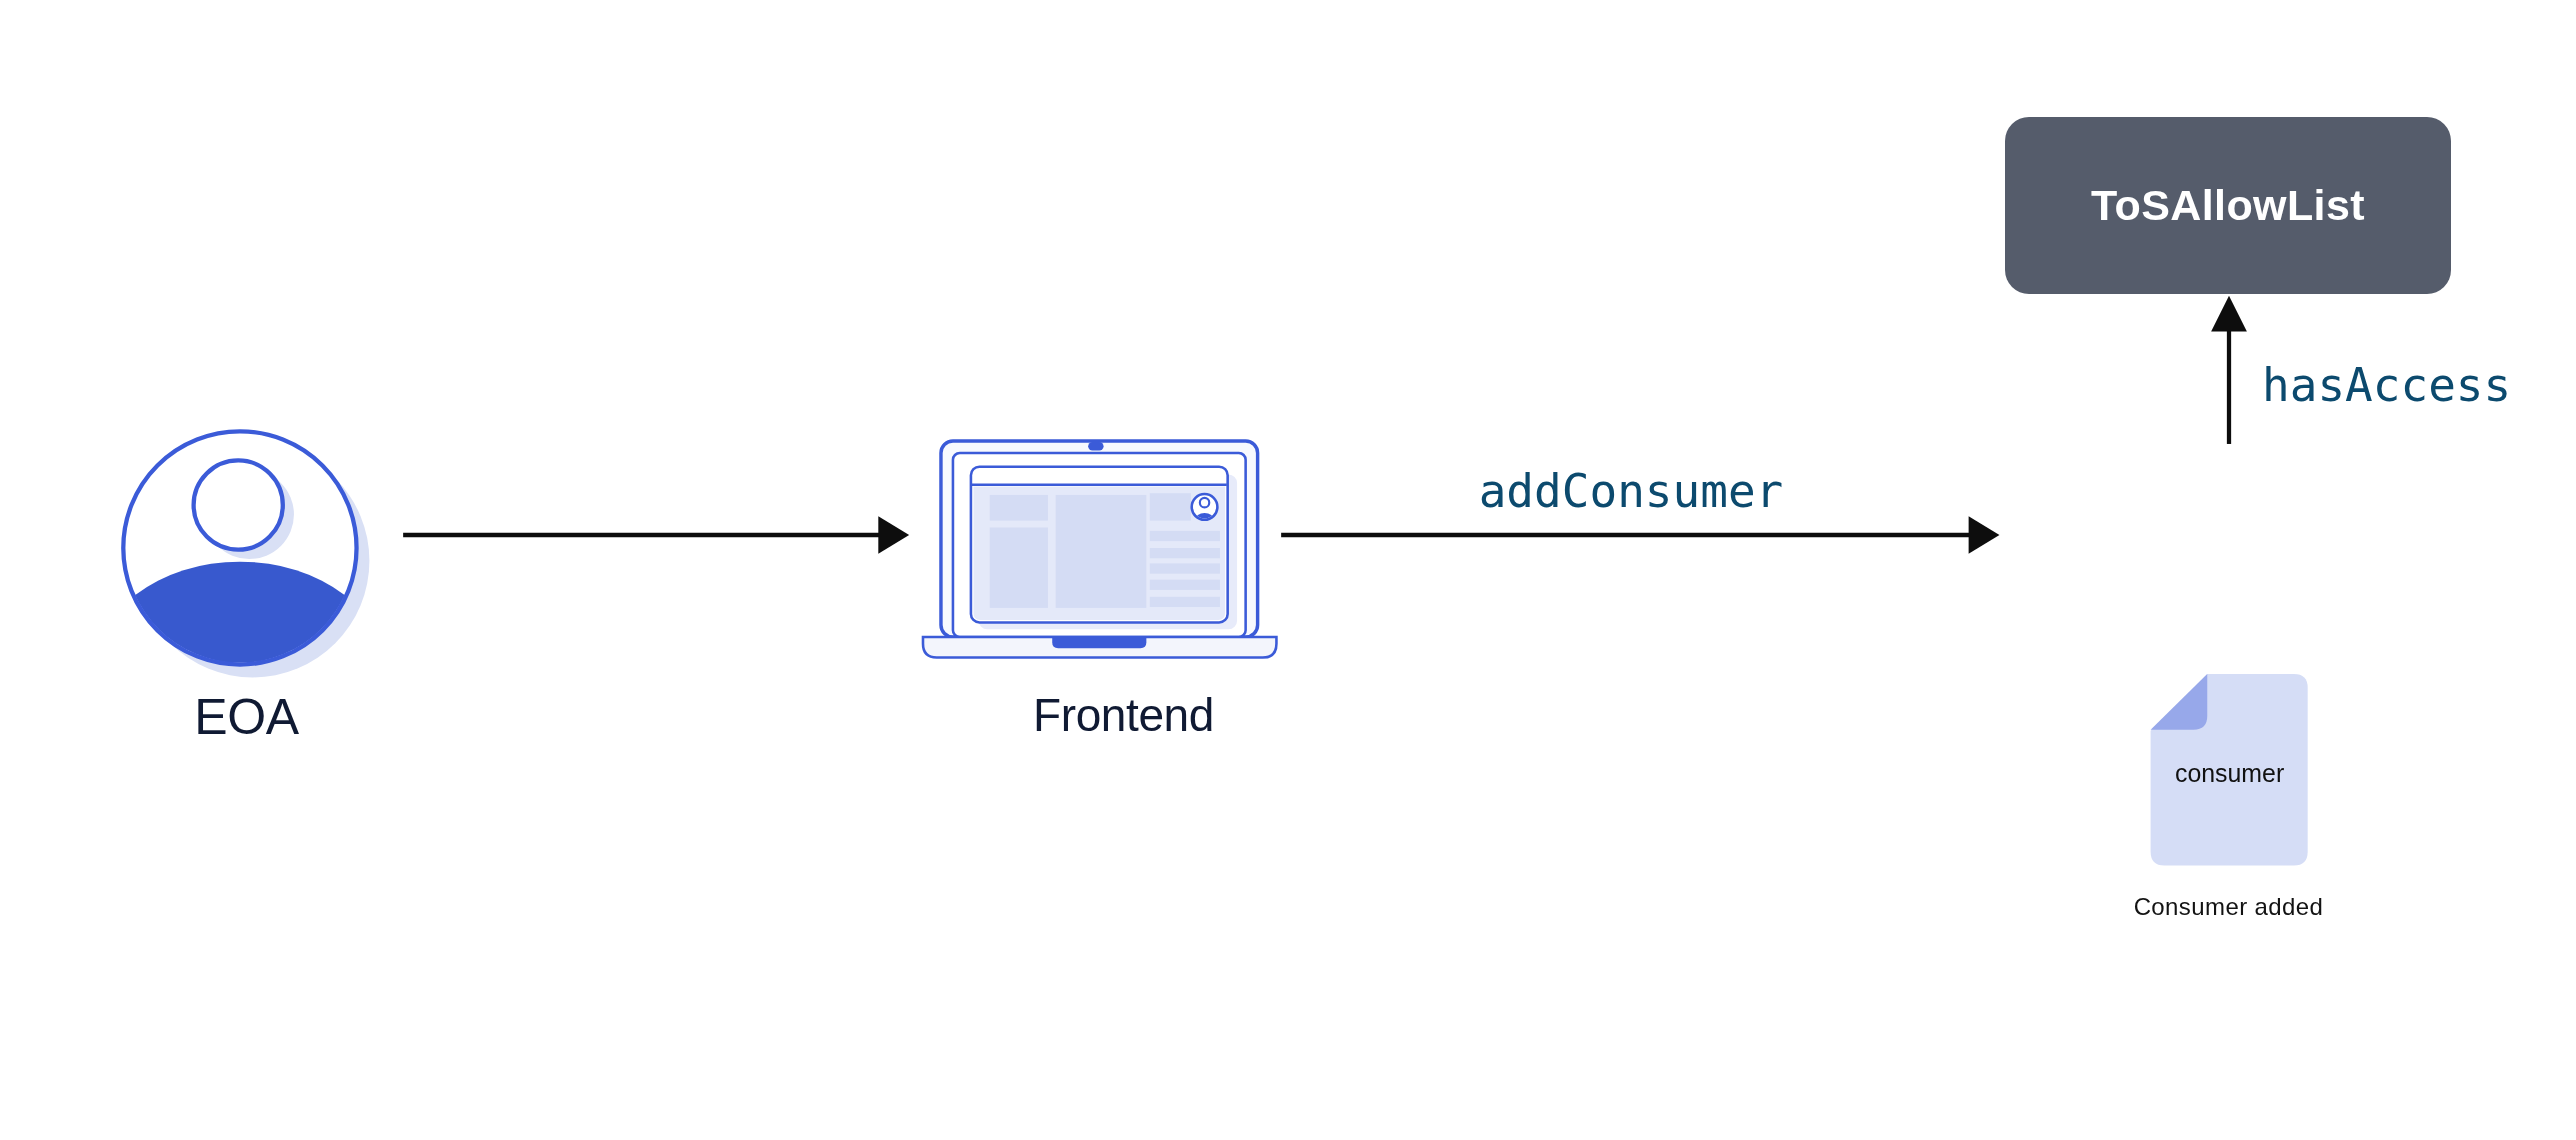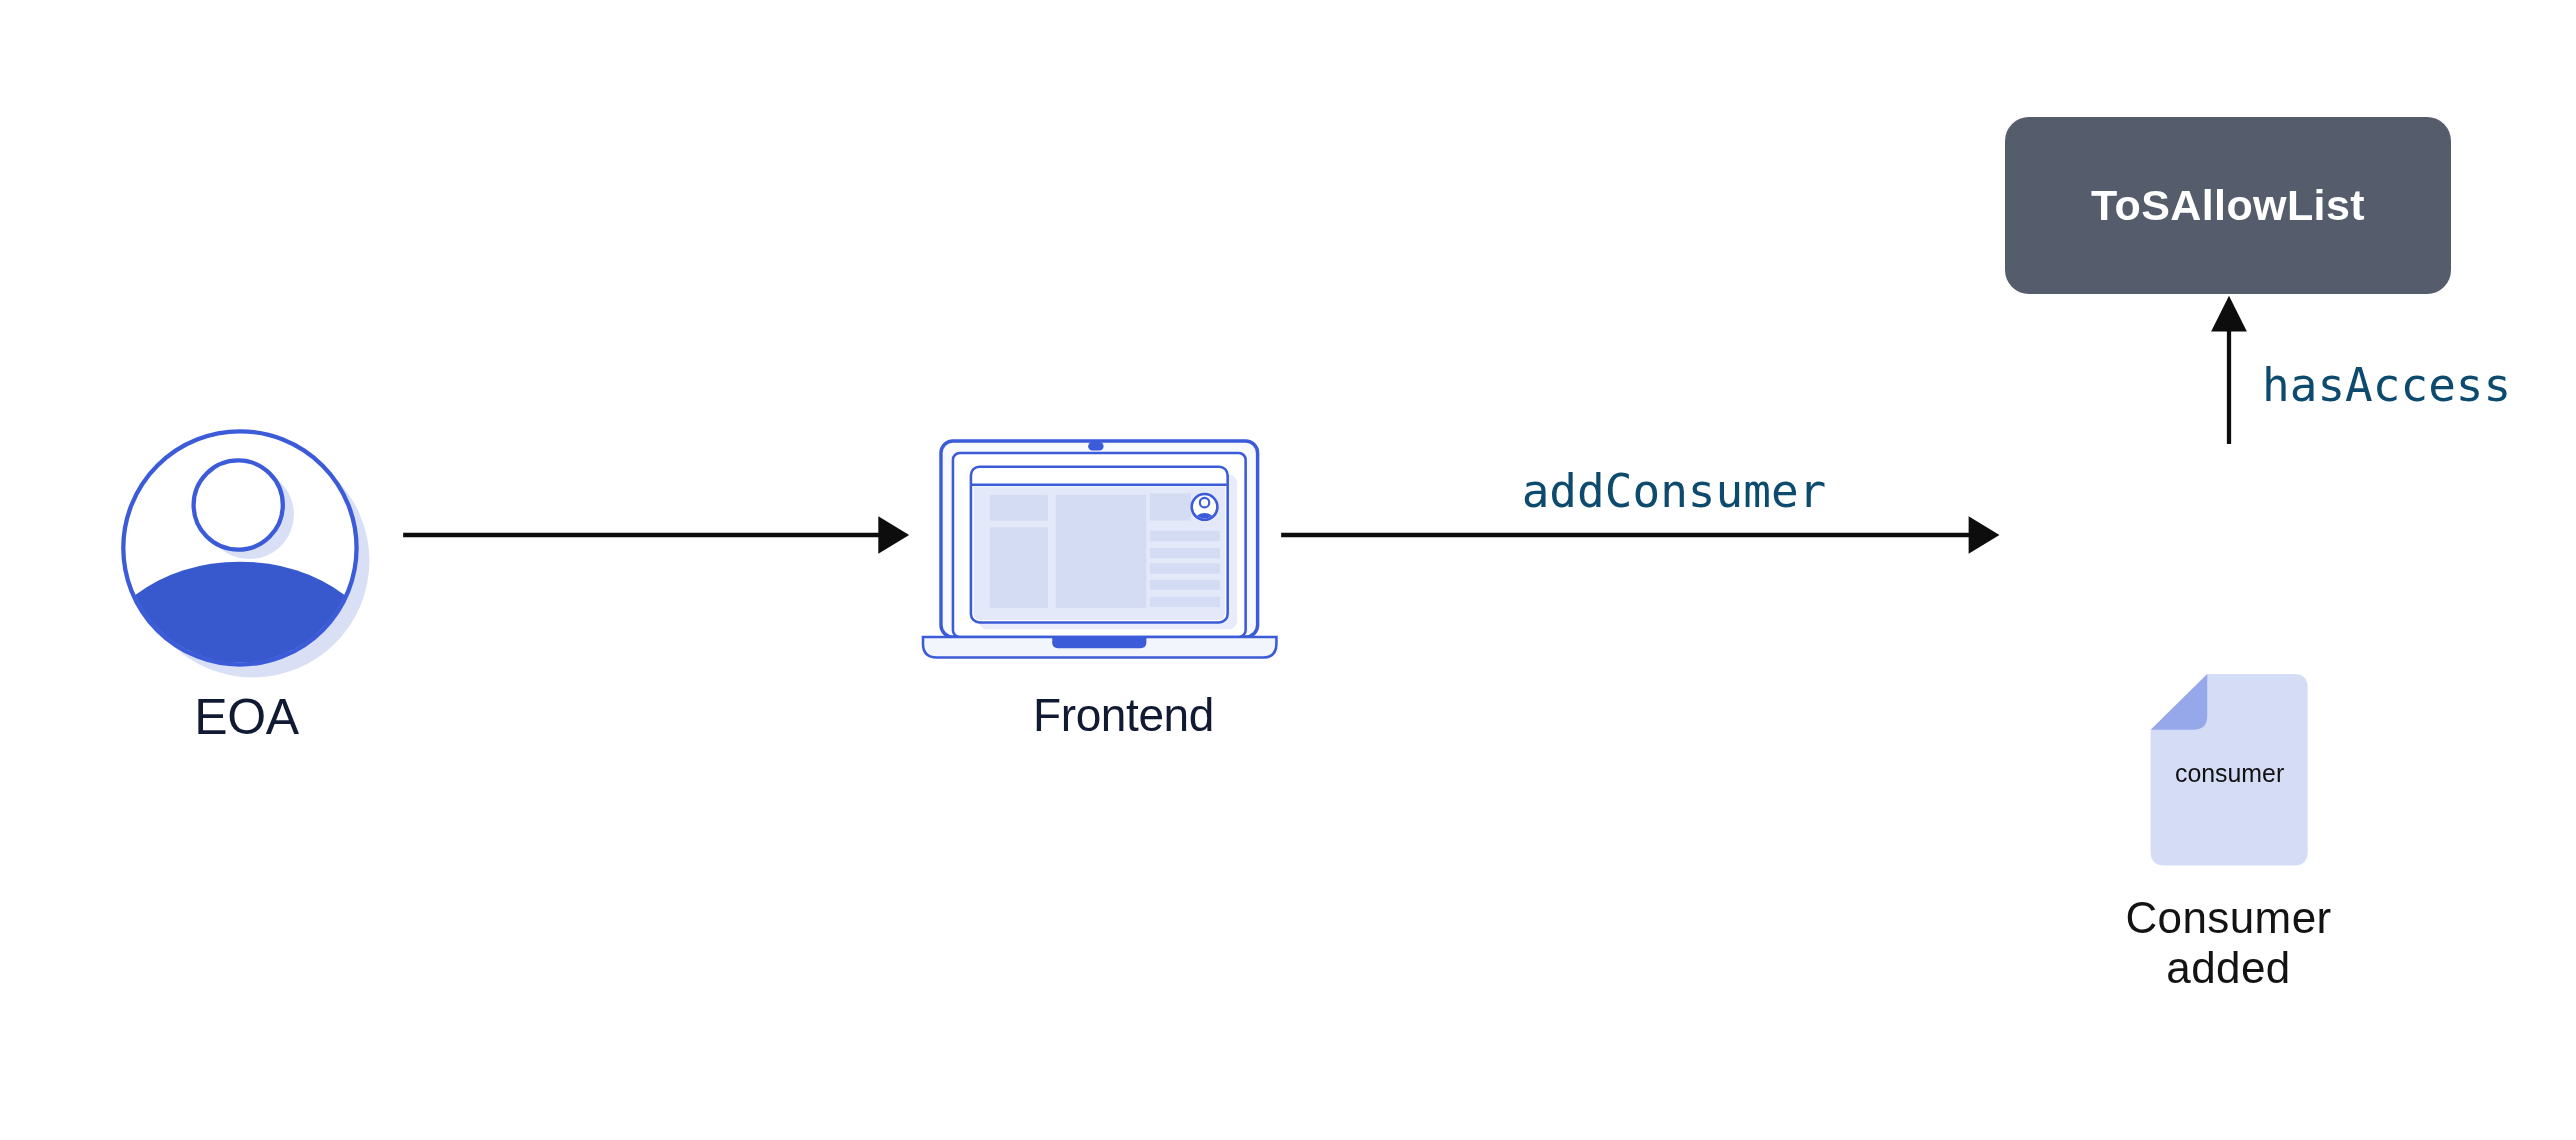--- a/index.html
+++ b/index.html
@@ -34,25 +34,25 @@
     font-weight:bold;
     letter-spacing:0.4px;
   }
   .mono-label{
     font-family:"DejaVu Sans Mono", monospace;
     font-size:46px;
     line-height:41px;
     color:#0c4a6e;
     white-space:nowrap;
   }
-  .addconsumer-label{left:1460px;top:471px;width:428px;text-align:center;}
+  .addconsumer-label{left:1417px;top:471px;width:428px;text-align:center;}
   .hasaccess-label{left:2262px;top:365px;}
   .consumer-added-label{
     left:2057px;top:893px;width:343px;
-    font-size:44px;color:#131313;text-align:center;letter-spacing:0.4px;
+    font-size:24px;color:#131313;text-align:center;letter-spacing:0.4px;
   }
   svg{display:block;}
 </style>
 </head>
 <body>
 
 <div class="canvas">
 
   <svg class="abs" style="left:107px;top:415px;" width="283" height="283" viewBox="125 485 330 330">
     <circle cx="295" cy="655" r="136" fill="#D9E0F5"></circle>

